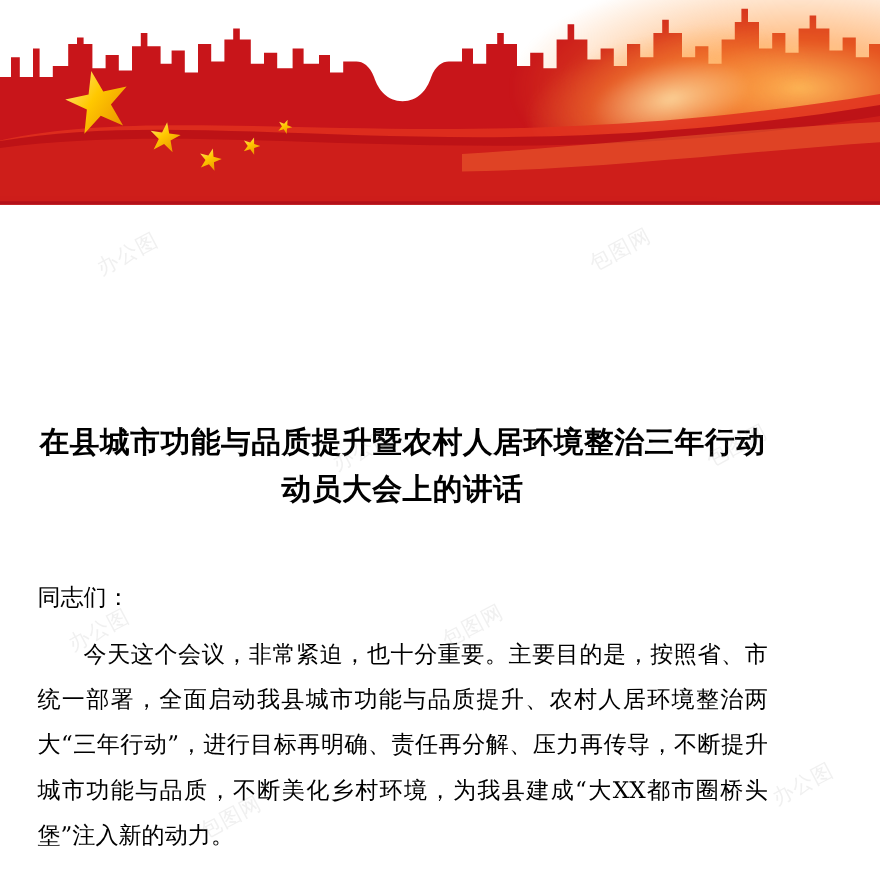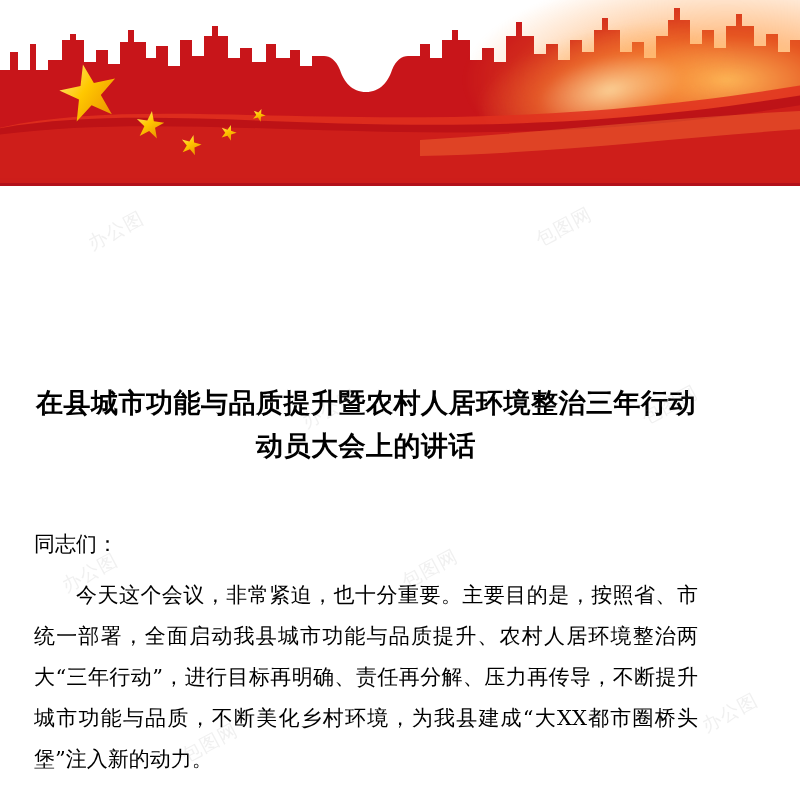--- a/index.html
+++ b/index.html
@@ -120,21 +120,21 @@
     text-align: center;
     font-family: "DejaVu Serif", serif;
     font-size: 27px;
     font-weight: 700;
     line-height: 1.58;
     color: #000;
     letter-spacing: 0.5px;
   }
   .salutation {
     margin: 60px 0 0 0;
-    font-family: Liberation Sans, sans-serif;
+    font-family: Liberation Serif, serif;
     font-size: 21px;
     line-height: 1.6;
     color: #000;
   }
   .para {
     margin: 14px 0 0 0;
     font-family: "DejaVu Serif", serif;
     font-size: 21px;
     line-height: 1.95;
     color: #000;

